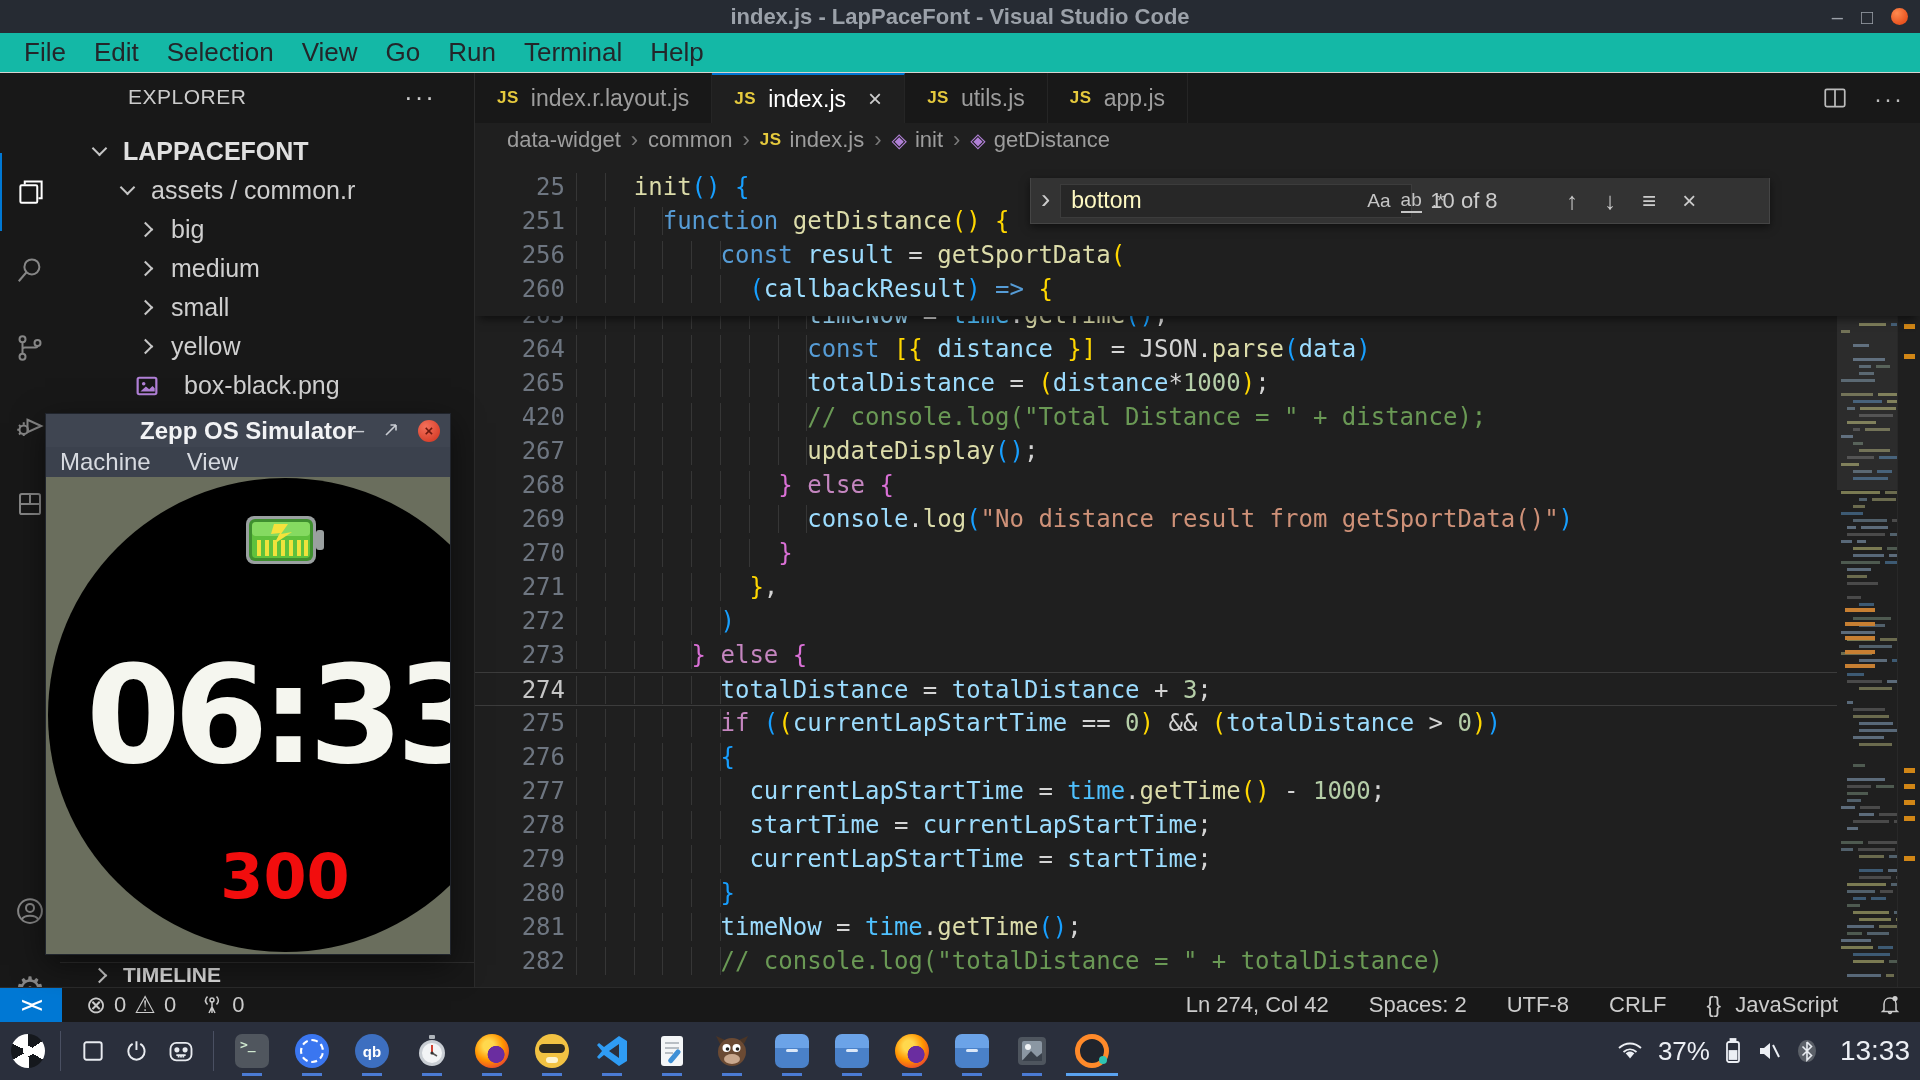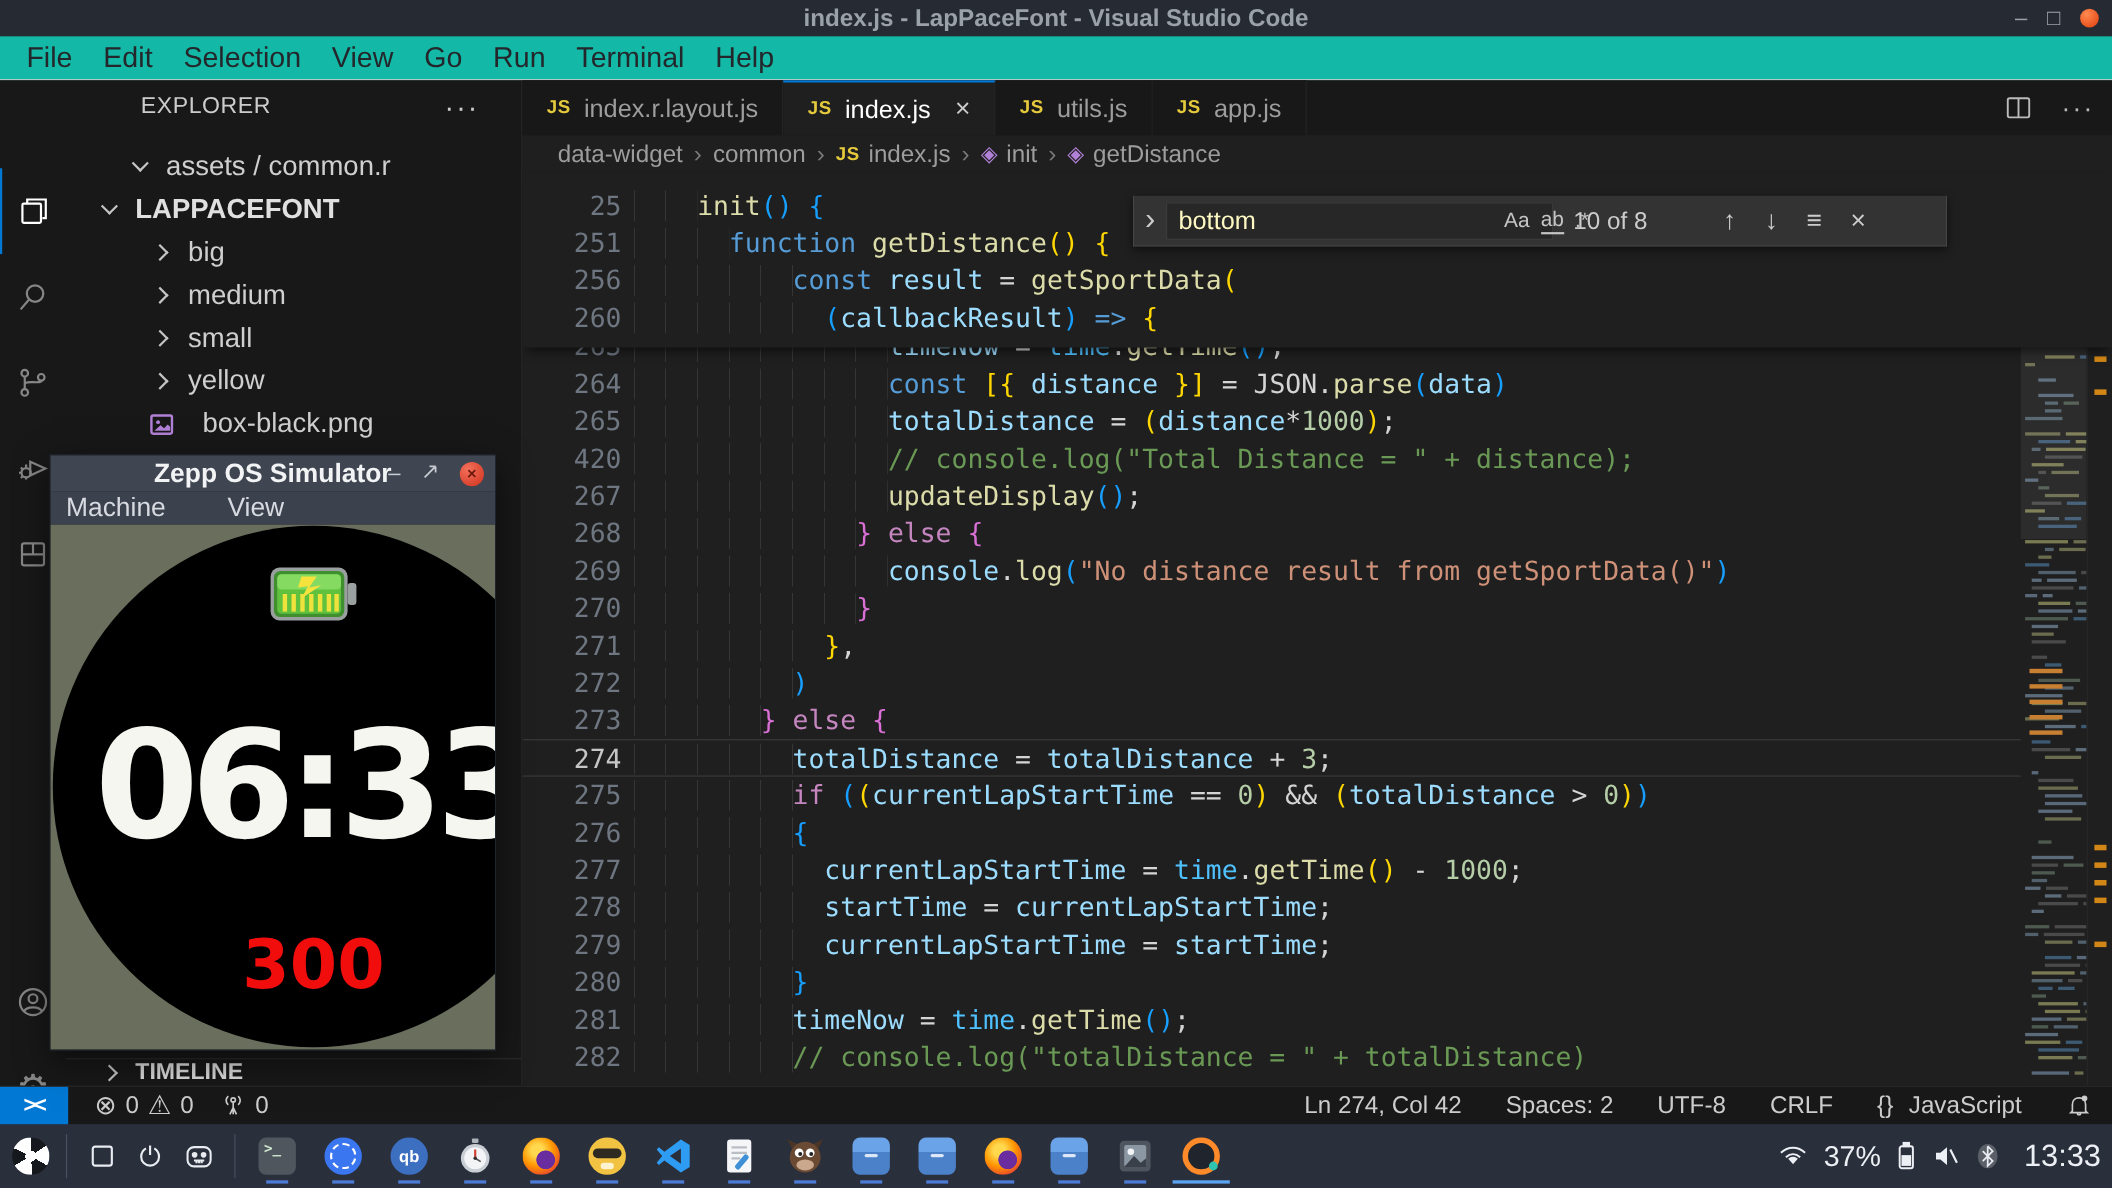--- a/index.html
+++ b/index.html
@@ -123,21 +123,21 @@
   .zepp { position:absolute; left:45px; top:413px; width:406px; height:542px; z-index:50;
           border:1px solid #20242c; box-shadow:0 10px 30px rgba(0,0,0,0.5); }
   .zepp-title { height:33px; background:#3f4551; display:flex; align-items:center; justify-content:center;
                 position:relative; }
   .zepp-title .ztext { color:#f2f3f5; font-weight:700; font-size:24px; }
   .zepp-ctl { position:absolute; right:10px; top:0; height:33px; display:flex; align-items:center; gap:20px; }
   .zepp-ctl .zmin,.zepp-ctl .zres { color:#c9ccd2; font-size:20px; }
   .zepp-close { width:22px; height:22px; border-radius:50%;
                 background:radial-gradient(circle at 35% 30%, #f4705a, #d8412c 75%);
                 color:#6e180e; font-size:15px; font-weight:700; display:flex; align-items:center; justify-content:center; }
-  .zepp-menu { height:30px; background:#3b414d; display:flex; align-items:center; padding-left:14px; gap:56px; }
+  .zepp-menu { height:30px; background:#3b414d; display:flex; align-items:center; padding-left:14px; gap:36px; }
   .zepp-menu span { color:#d7dae0; font-size:24px; }
   .zepp-content { height:477px; background:#6a6e5d; position:relative; overflow:hidden; }
   .watch { position:absolute; left:2px; top:1px; width:474px; height:474px; border-radius:50%; background:#000; }
   .watch-battery { position:absolute; left:50%; top:34px; transform:translateX(-50%); }
   .watch-time { position:absolute; left:0; top:158px; width:100%; text-align:center;
                 font-family:"DejaVu Sans", sans-serif; font-weight:700; font-size:136px;
                 letter-spacing:-7px; color:#f5f6ef; }
   .watch-lap { position:absolute; left:0; top:362px; width:100%; text-align:center;
                font-family:"DejaVu Sans", sans-serif; font-weight:700; font-size:62px; color:#f20d0d; }
 </style>
@@ -211,27 +211,27 @@
       <span class="gear-glyph">⚙</span>
     </div>
   </div>
 
   <div class="sidebar">
     <div class="sb-header">
       <span class="hlabel">EXPLORER</span>
       <span class="more">···</span>
     </div>
     <div class="tree">
+      <div class="trow root" style="padding-left:34px">
+        <span class="chev open"></span>
+        <span style="margin-left:18px">LAPPACEFONT</span>
+      </div>
       <div class="trow" style="padding-left:62px">
         <span class="chev open"></span>
         <span style="margin-left:18px">assets / common.r</span>
-      </div>
-      <div class="trow root" style="padding-left:34px">
-        <span class="chev open"></span>
-        <span style="margin-left:18px">LAPPACEFONT</span>
       </div>
       <div class="trow" style="padding-left:80px">
         <span class="chev closed"></span>
         <span style="margin-left:20px">big</span>
       </div>
       <div class="trow" style="padding-left:80px">
         <span class="chev closed"></span>
         <span style="margin-left:20px">medium</span>
       </div>
       <div class="trow" style="padding-left:80px">

